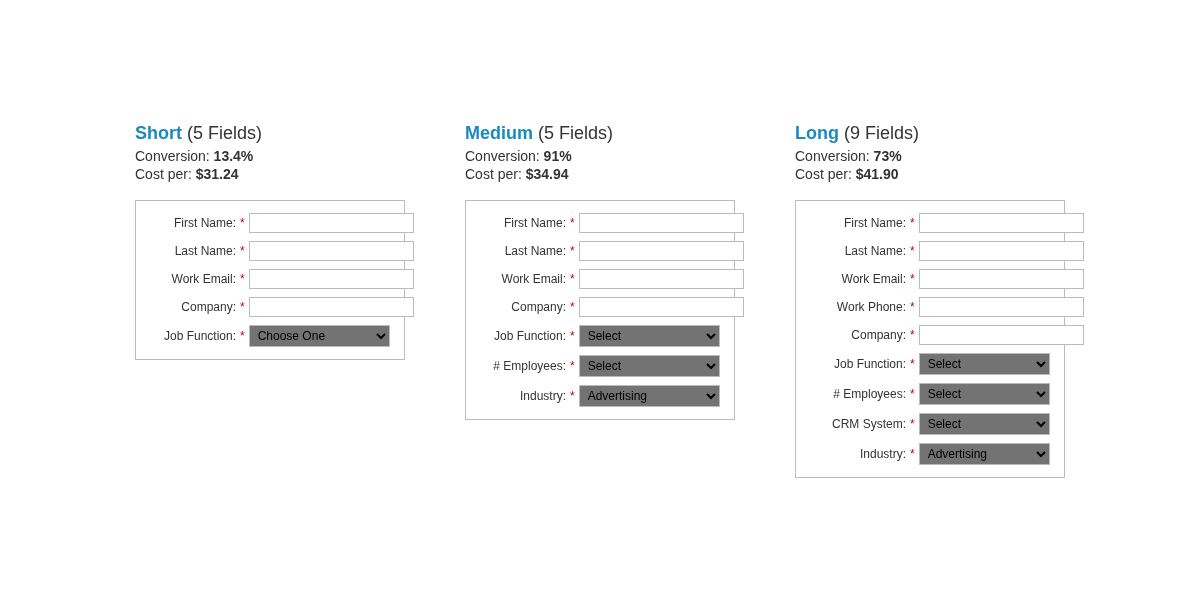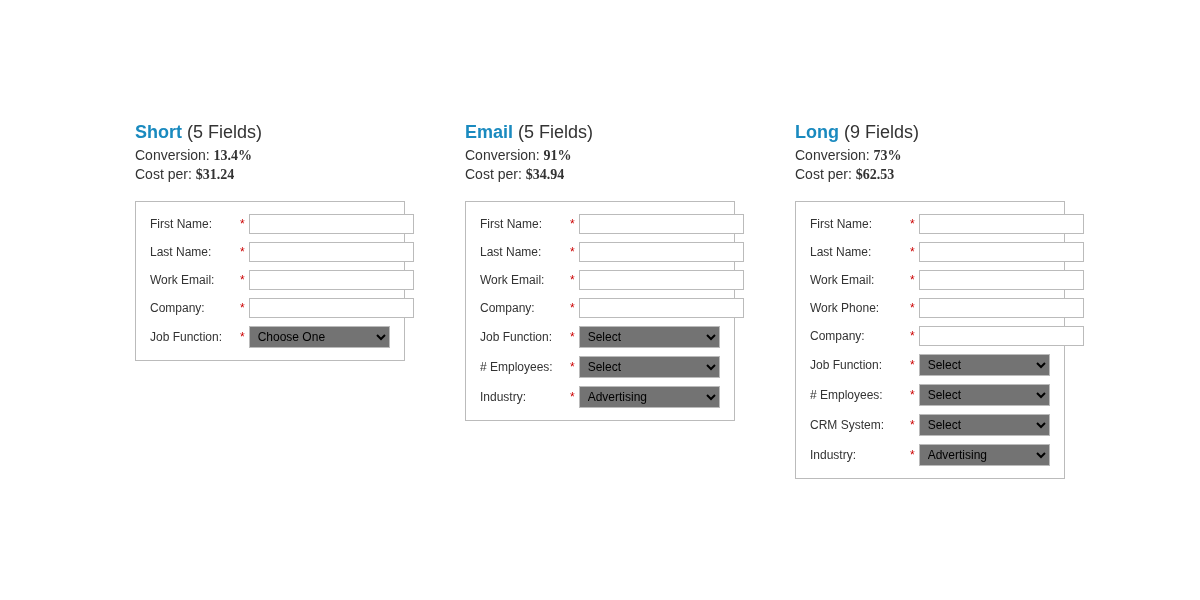--- a/index.html
+++ b/index.html
@@ -37,21 +37,20 @@
       color: #1a8abf;
       font-weight: bold;
     }
     .column-meta {
       font-size: 14px;
       color: #333;
       margin-bottom: 2px;
     }
     .column-meta strong {
       font-weight: bold;
-      font-family: Liberation Serif, serif;
     }
     .form-box {
       margin-top: 16px;
       border: 1px solid #bbb;
       padding: 12px 14px;
       width: 100%;
       background: #fff;
     }
     .form-row {
       display: flex;
@@ -59,20 +58,21 @@
       margin-bottom: 8px;
     }
     .form-row:last-child {
       margin-bottom: 0;
     }
     .field-label {
       font-size: 12px;
       color: #333;
       width: 90px;
       flex-shrink: 0;
+      text-align: right;
       padding-right: 4px;
     }
     .required-star {
       color: #cc0000;
       font-size: 12px;
       margin-right: 4px;
       flex-shrink: 0;
     }
     .field-input {
       flex: 1;
@@ -134,21 +134,21 @@
           <input type="text" class="field-input" style="">
         </div>
         <div class="form-row">
           <span class="field-label">Job Function:</span>
           <span class="required-star">*</span>
           <select class="field-select"><option>Choose One</option></select>
         </div>
       </div>
     </div>
     <div class="form-column medium">
-      <div class="column-title"><span class="highlight">Email </span><span>(5 Fields)</span></div>
+      <div class="column-title"><span class="highlight">Medium </span><span>(5 Fields)</span></div>
       <div class="column-meta">Conversion: <strong>91%</strong></div>
       <div class="column-meta">Cost per: <strong>$34.94</strong></div>
       <div class="form-box">
         <div class="form-row">
           <span class="field-label">First Name:</span>
           <span class="required-star">*</span>
           <input type="text" class="field-input" style="">
         </div>
         <div class="form-row">
           <span class="field-label">Last Name:</span>
@@ -178,21 +178,21 @@
         <div class="form-row">
           <span class="field-label">Industry:</span>
           <span class="required-star">*</span>
           <select class="field-select"><option>Advertising</option></select>
         </div>
       </div>
     </div>
     <div class="form-column long">
       <div class="column-title"><span class="highlight">Long </span><span>(9 Fields)</span></div>
       <div class="column-meta">Conversion: <strong>73%</strong></div>
-      <div class="column-meta">Cost per: <strong>$62.53</strong></div>
+      <div class="column-meta">Cost per: <strong>$41.90</strong></div>
       <div class="form-box">
         <div class="form-row">
           <span class="field-label">First Name:</span>
           <span class="required-star">*</span>
           <input type="text" class="field-input" style="">
         </div>
         <div class="form-row">
           <span class="field-label">Last Name:</span>
           <span class="required-star">*</span>
           <input type="text" class="field-input" style="">

